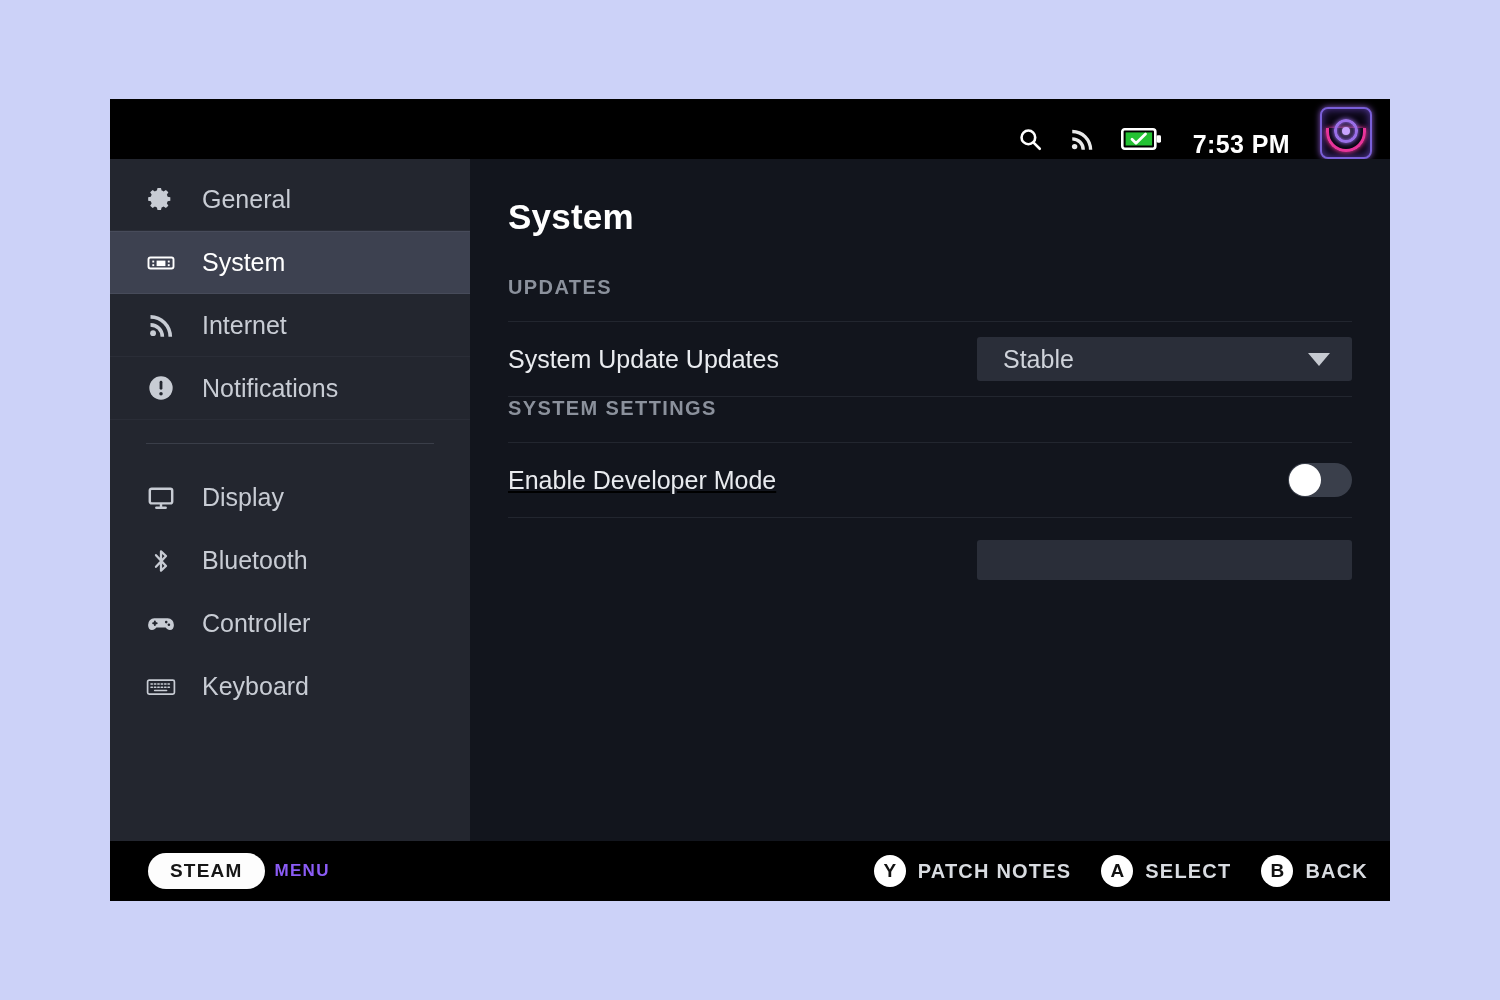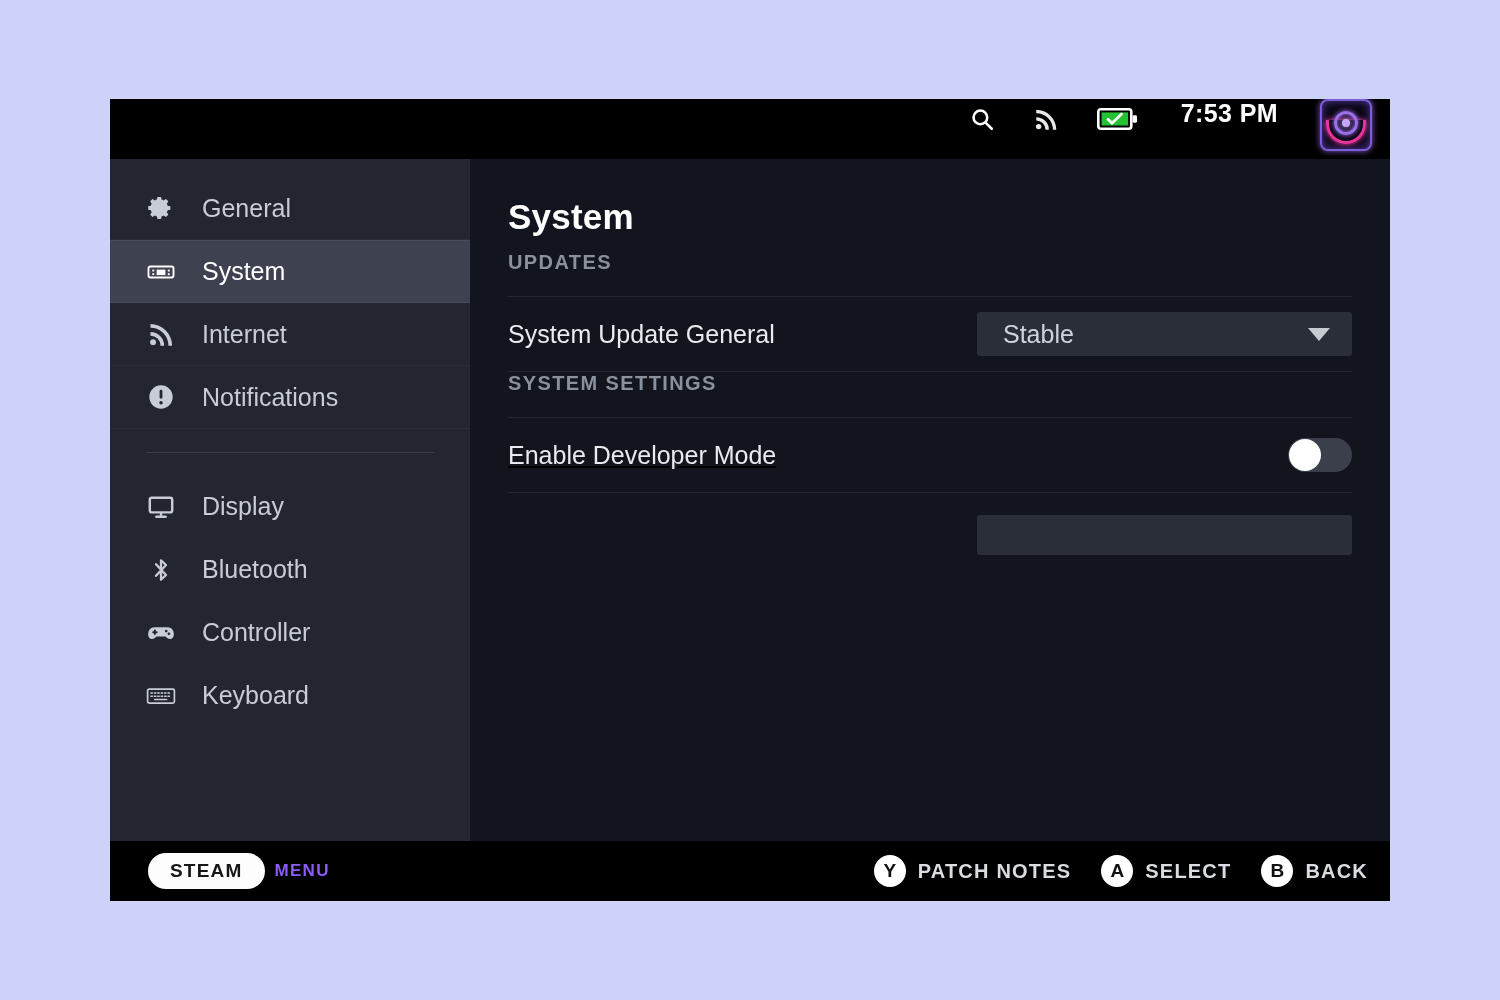--- a/index.html
+++ b/index.html
@@ -28,24 +28,24 @@
     display: flex;
     flex-direction: column;
   }
 
   
   #statusbar {
     height: 60px;
     background: #000000;
     flex: 0 0 60px;
     display: flex;
-    align-items: flex-start;
+    align-items: flex-end;
     justify-content: flex-end;
     padding-right: 18px;
-    gap: 12px;
+    gap: 0px;
   }
 
   .sb-icon {
     display: flex;
     align-items: center;
     justify-content: center;
     height: 40px;
     margin-left: 26px;
   }
 
@@ -102,21 +102,21 @@
     flex: 1 1 auto;
     display: flex;
     min-height: 0;
   }
 
   
   #sidebar {
     width: 360px;
     flex: 0 0 360px;
     background: #23262f;
-    padding-top: 18px;
+    padding-top: 9px;
     overflow: hidden;
   }
 
   .nav-item {
     height: 63px;
     display: flex;
     align-items: center;
     padding-left: 36px;
     gap: 26px;
     color: #c8ccd4;
@@ -491,26 +491,26 @@
         </span>
         <span>Keyboard</span>
       </div>
 
     </div>
 
     <div id="main">
 
       <div id="page-title">System</div>
 
-      <div class="section-head" style="margin-top:14px;">UPDATES</div>
+      <div class="section-head" style="margin-top:39px;">UPDATES</div>
 
 
 
       <div class="row" style="margin-top:22px;">
-        <span class="row-name">System Update General</span>
+        <span class="row-name">System Update Updates</span>
         <div class="select-box">
           <span>Stable</span>
           <span class="caret"></span>
         </div>
       </div>
 
       <div class="section-head" style="">SYSTEM SETTINGS</div>
 
       <div class="row" style="margin-top:22px;text-decoration:underline;">
         <span class="row-name">Enable Developer Mode</span>

